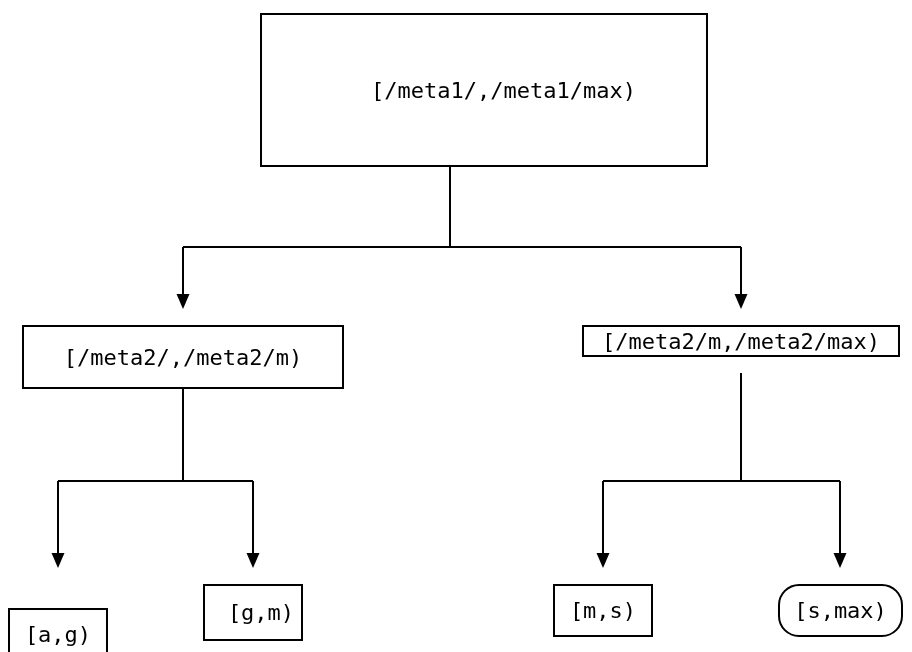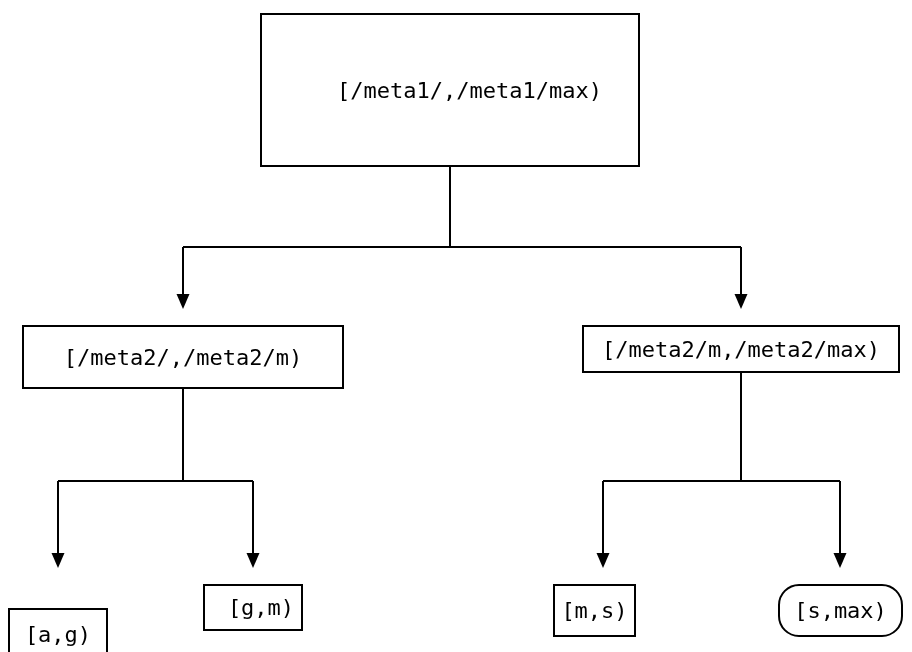--- a/index.html
+++ b/index.html
@@ -27,26 +27,26 @@
     box-sizing: border-box;
     border: 2px solid #000000;
     background: #ffffff;
     display: flex;
     align-items: center;
     justify-content: center;
     font-size: 22px;
     color: #000000;
     white-space: pre;
   }
-  .node-root   { left: 260px; top: 13px;  width: 380px; height: 154px; padding-left: 39px; }
+  .node-root   { left: 260px; top: 13px;  width: 448px; height: 154px; padding-left: 39px; }
   .node-left   { left: 22px;  top: 325px; width: 322px; height: 64px; }
-  .node-right  { left: 582px; top: 325px; width: 318px; height: 48px; }
+  .node-right  { left: 582px; top: 325px; width: 318px; height: 32px; }
   .node-ag     { left: 8px;   top: 584px; width: 100px; height: 53px; margin-top: 24px; }
-  .node-gm     { left: 203px; top: 584px; width: 100px; height: 47px; padding-left: 16px; }
-  .node-ms     { left: 553px; top: 584px; width: 83px; height: 53px; }
+  .node-gm     { left: 203px; top: 584px; width: 100px; height: 57px; padding-left: 16px; }
+  .node-ms     { left: 553px; top: 584px; width: 100px; height: 53px; }
   .node-smax   { left: 778px; top: 584px; width: 125px; height: 53px; border-radius: 21px; }
 </style>
 </head>
 <body>
 
 <div class="canvas">
 
   <svg class="edges" viewBox="0 0 912 652" xmlns="http://www.w3.org/2000/svg" fill="none" stroke="#000000" stroke-width="2">
 
     <g>

